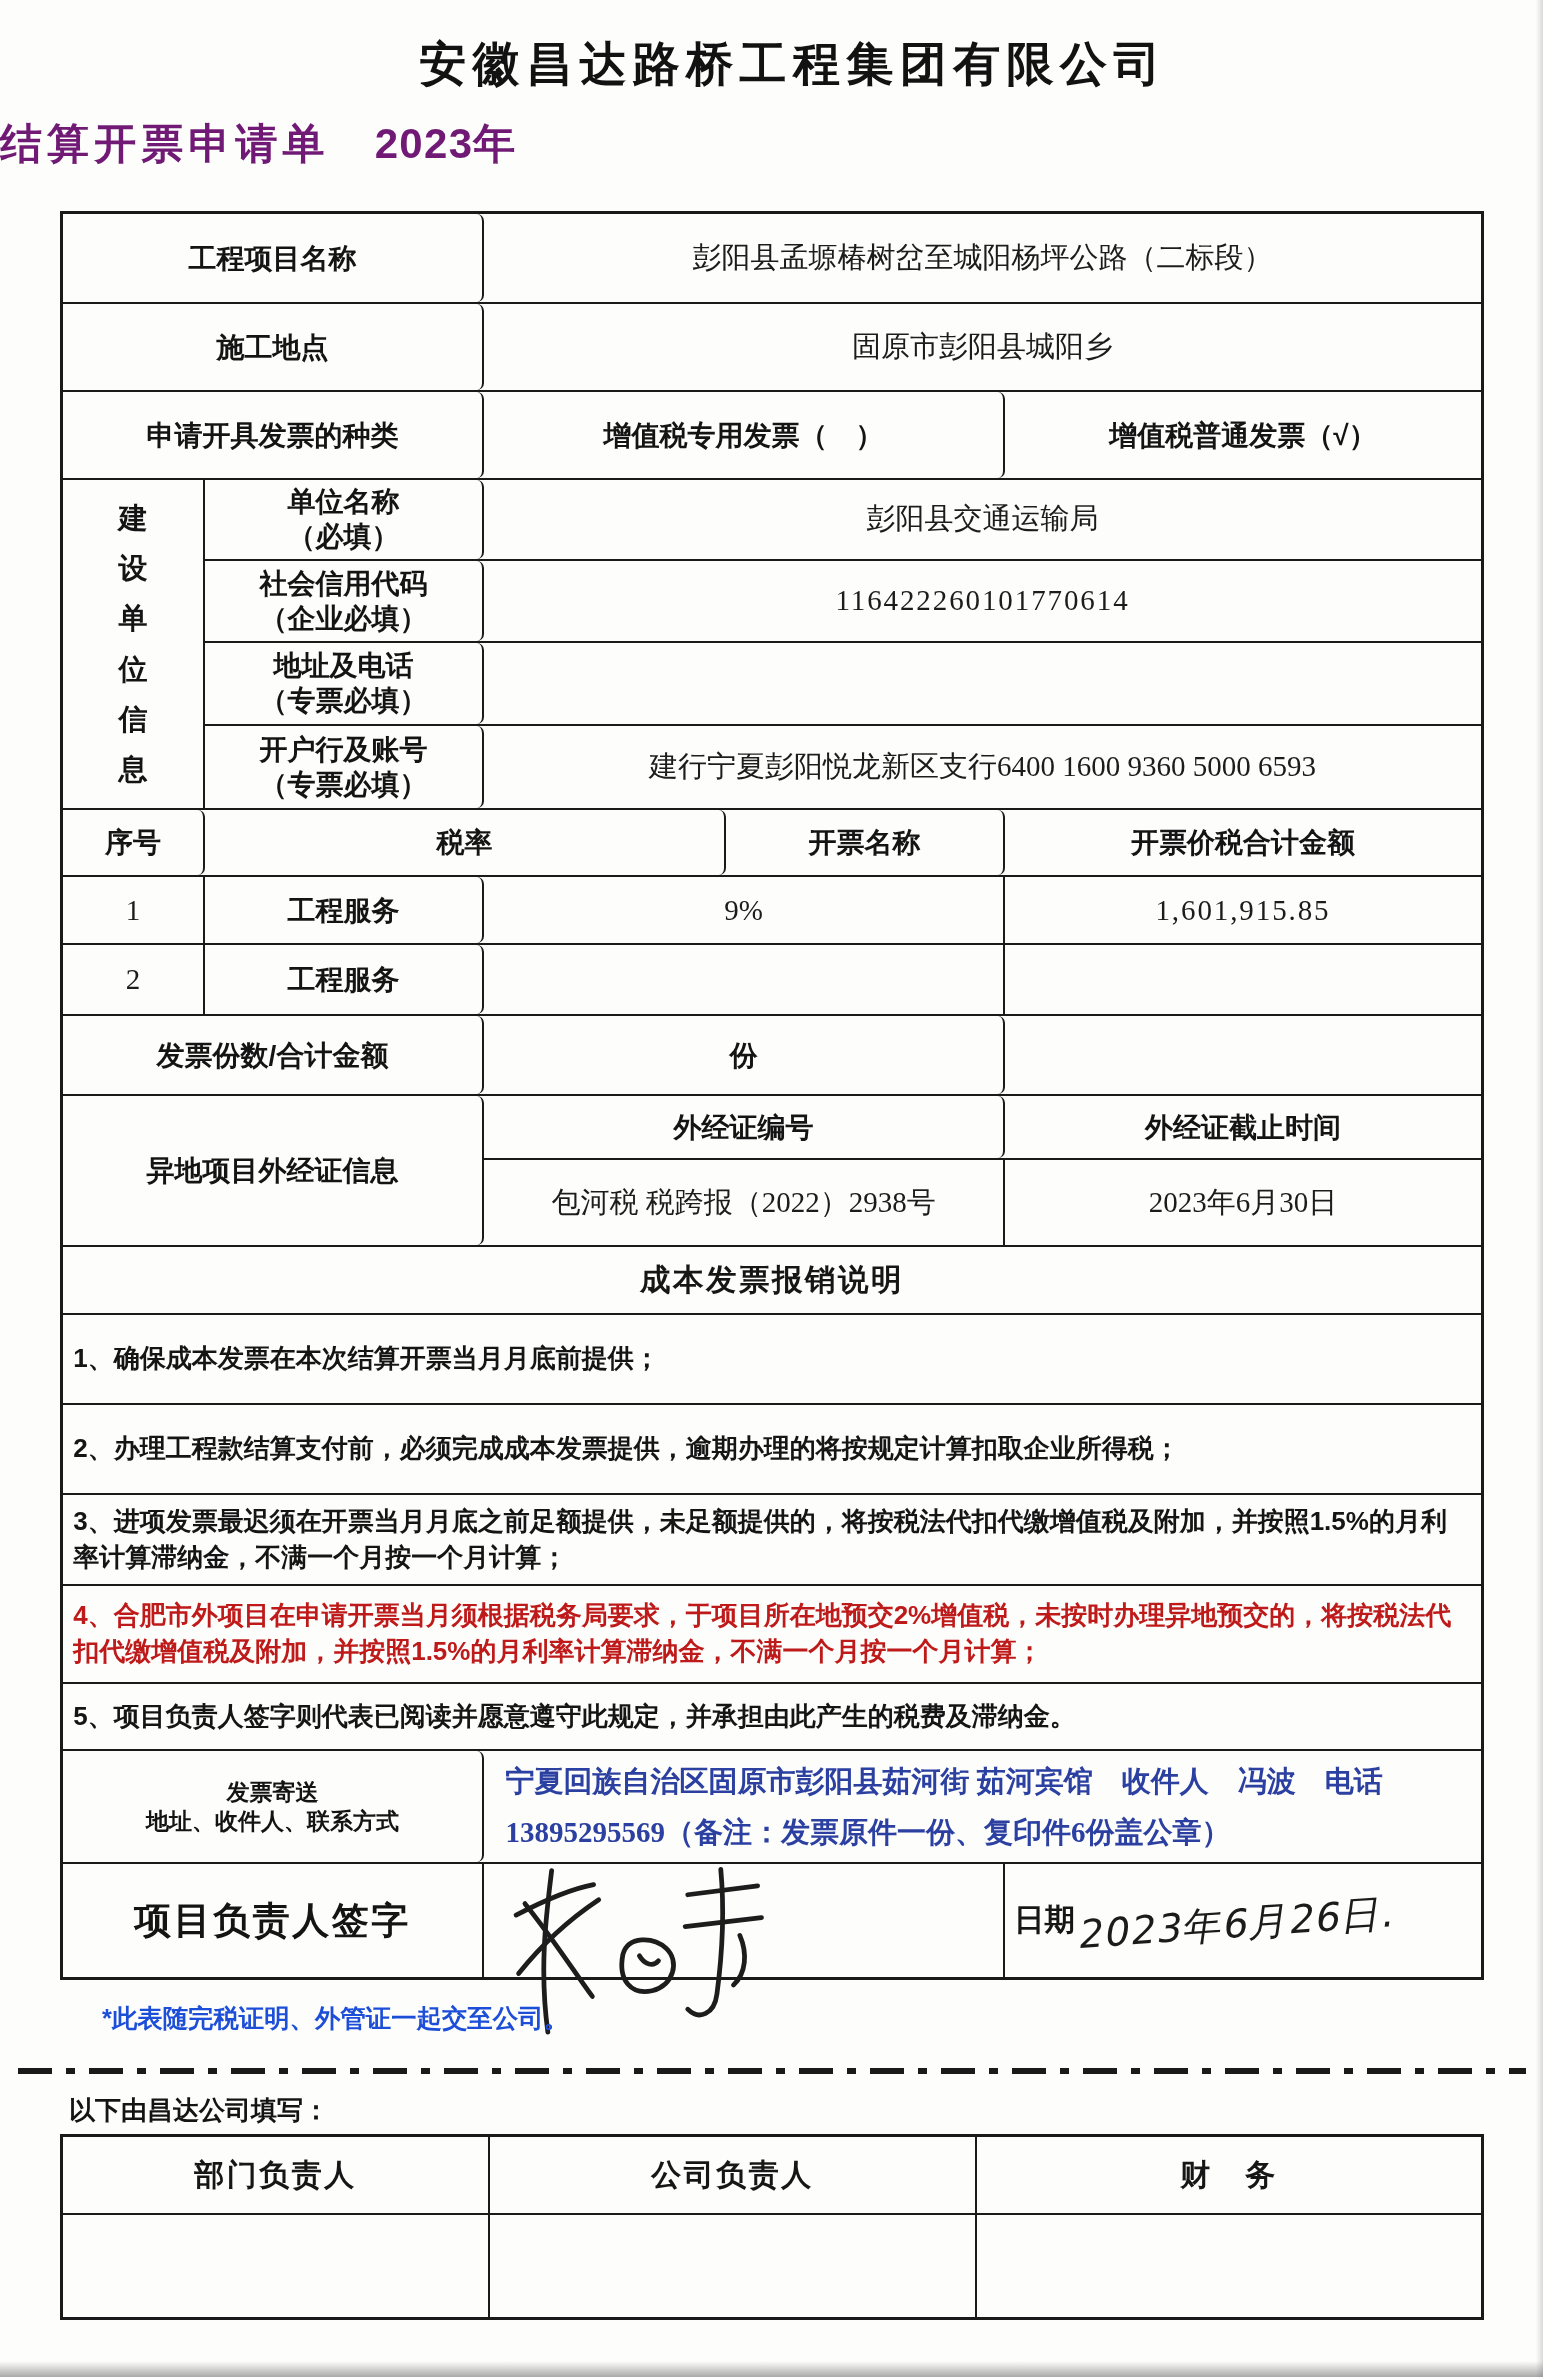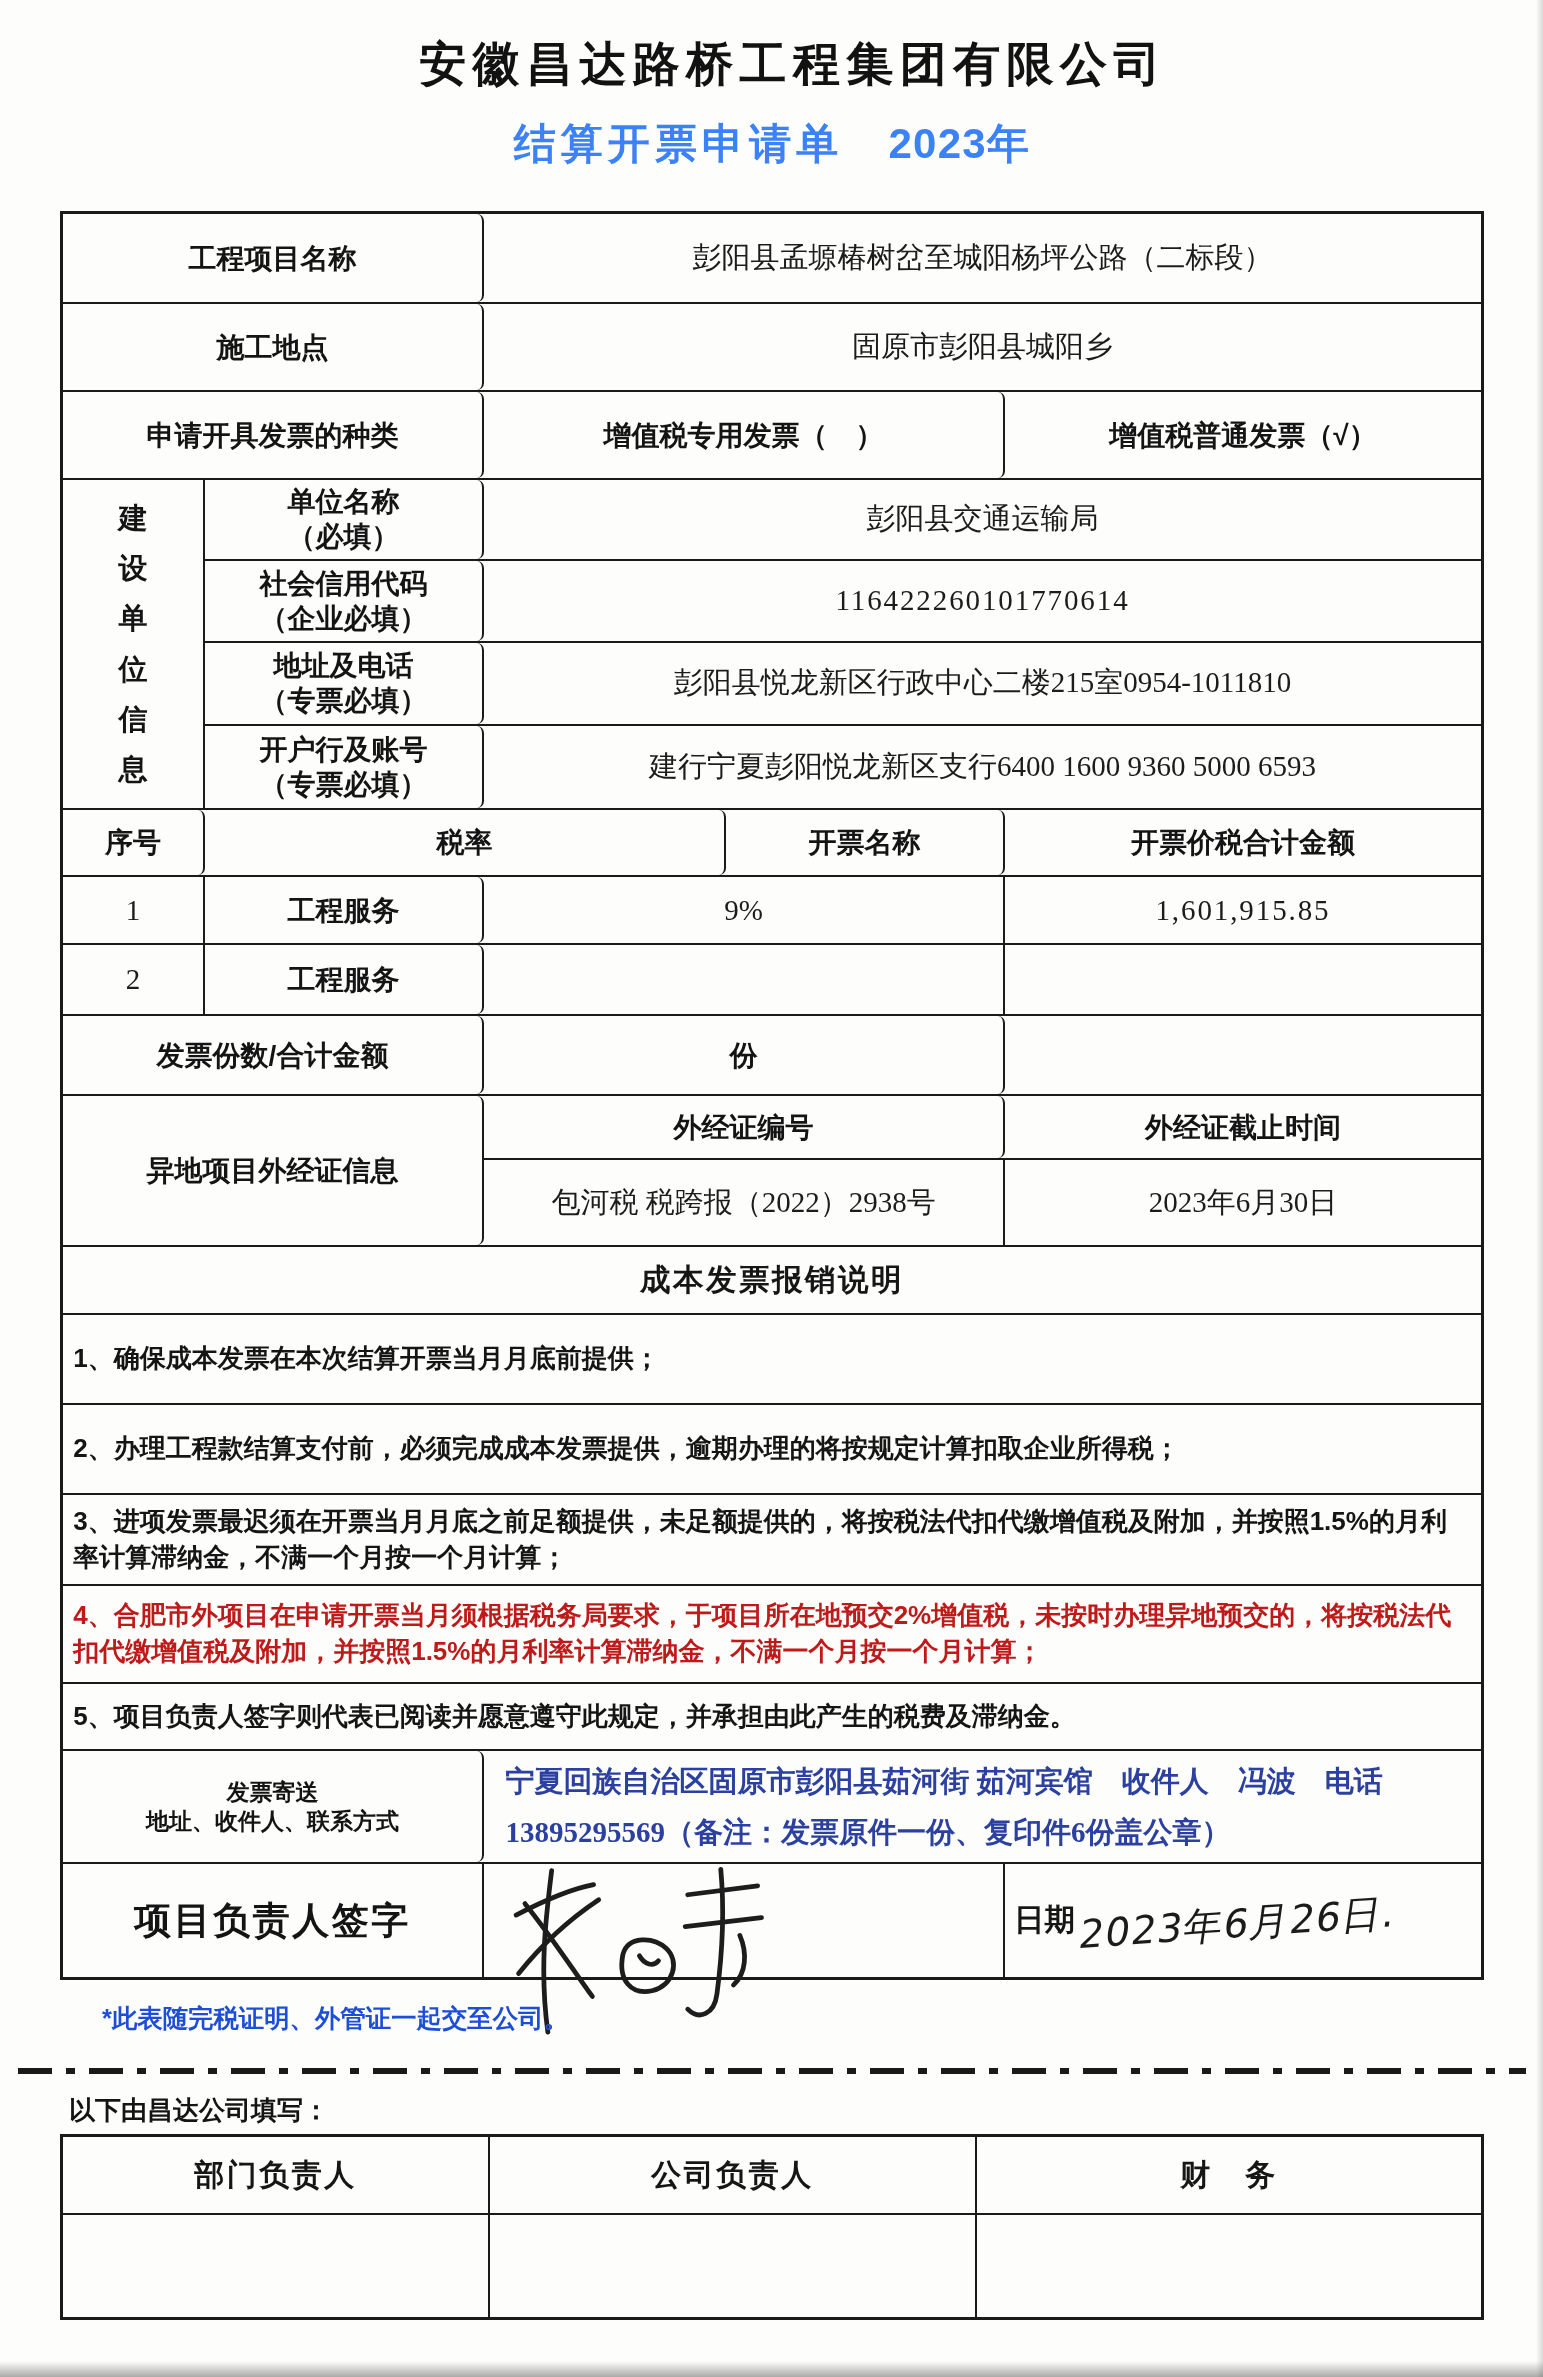--- a/index.html
+++ b/index.html
@@ -19,22 +19,22 @@
     overflow:hidden;
   }
   
   .edge-bottom{position:absolute;left:0;right:0;bottom:0;height:16.5px;
     background:linear-gradient(180deg,rgba(0,0,0,0) 0%,rgba(70,70,70,.45) 100%);}
   .edge-right{position:absolute;top:0;bottom:0;right:0;width:7.6px;
     background:linear-gradient(90deg,rgba(0,0,0,0) 0%,rgba(90,90,90,.25) 100%);}
 
   .title-1{position:absolute;left:0;top:33px;width:100%;text-align:center;
     font-size:47px;font-weight:bold;letter-spacing:6.4px;color:#121212;margin-left:21px;}
-  .title-2{position:absolute;left:0;top:116px;width:100%;text-align:center;
-    font-size:42px;font-weight:bold;letter-spacing:5.1px;color:#3b82f6;}
+  .title-2{position:absolute;left:0;top:116px;width:100%;text-align:left;
+    font-size:42px;font-weight:bold;letter-spacing:5.1px;color:#701a75;}
   .title-2 .yr{margin-left:45px;letter-spacing:1.3px;}
 
   
   .ftable{
     position:absolute;left:60px;top:211px;width:1424px;
     border:3.2px solid var(--line);
     box-sizing:border-box;
     background:transparent;
   }
   .row{display:flex;border-bottom:2.5px solid var(--line);box-sizing:border-box;}
@@ -129,21 +129,20 @@
           <div class="cell w-full cl val">彭阳县交通运输局</div>
         </div>
         <div class="row" style="height:83px">
           <div class="cell w-c2 lbl ml">社会信用代码
 （企业必填）</div>
           <div class="cell w-full cl val num">116422260101770614</div>
         </div>
         <div class="row" style="height:83px">
           <div class="cell w-c2 lbl ml">地址及电话
 （专票必填）</div>
-          <div class="cell w-full cl val">彭阳县悦龙新区行政中心二楼215室0954-1011810</div>
         </div>
         <div class="row last" style="height:83px">
           <div class="cell w-c2 lbl ml">开户行及账号
 （专票必填）</div>
           <div class="cell w-full cl val">建行宁夏彭阳悦龙新区支行6400 1600 9360 5000 6593</div>
         </div>
       </div>
     </div>
 
     <div class="row" style="height:67px">

